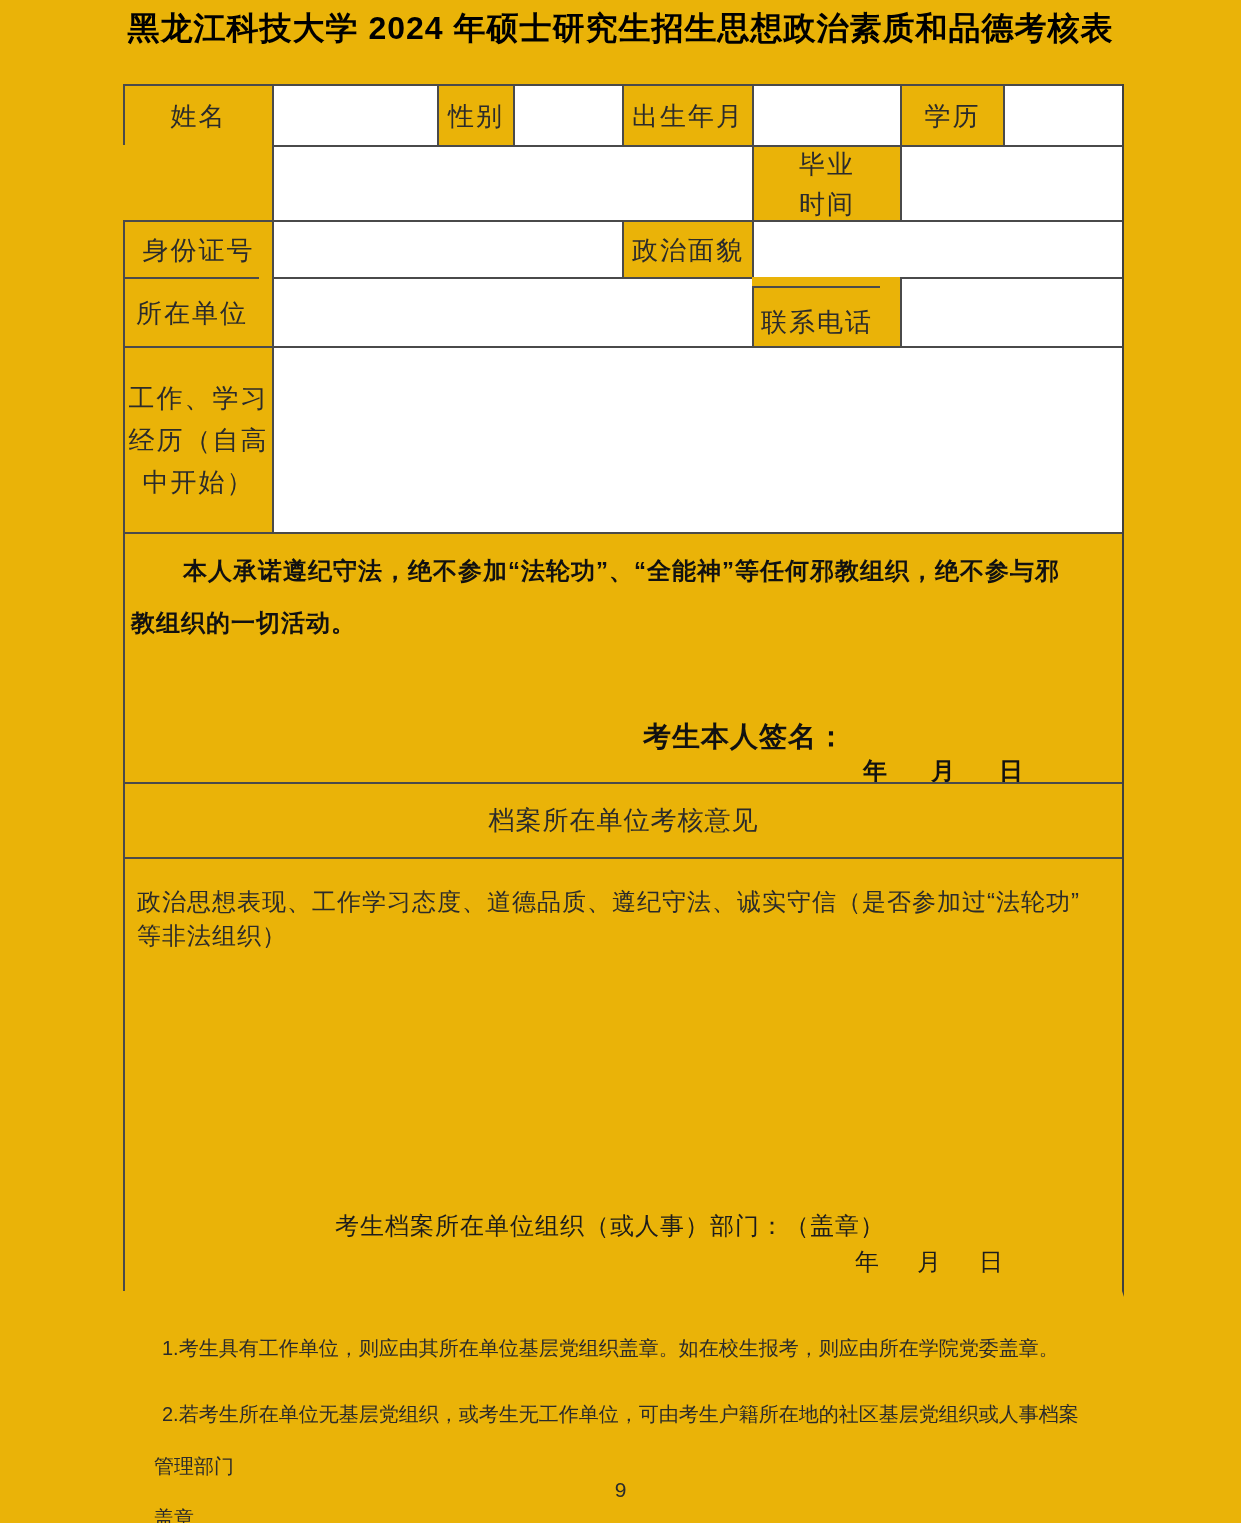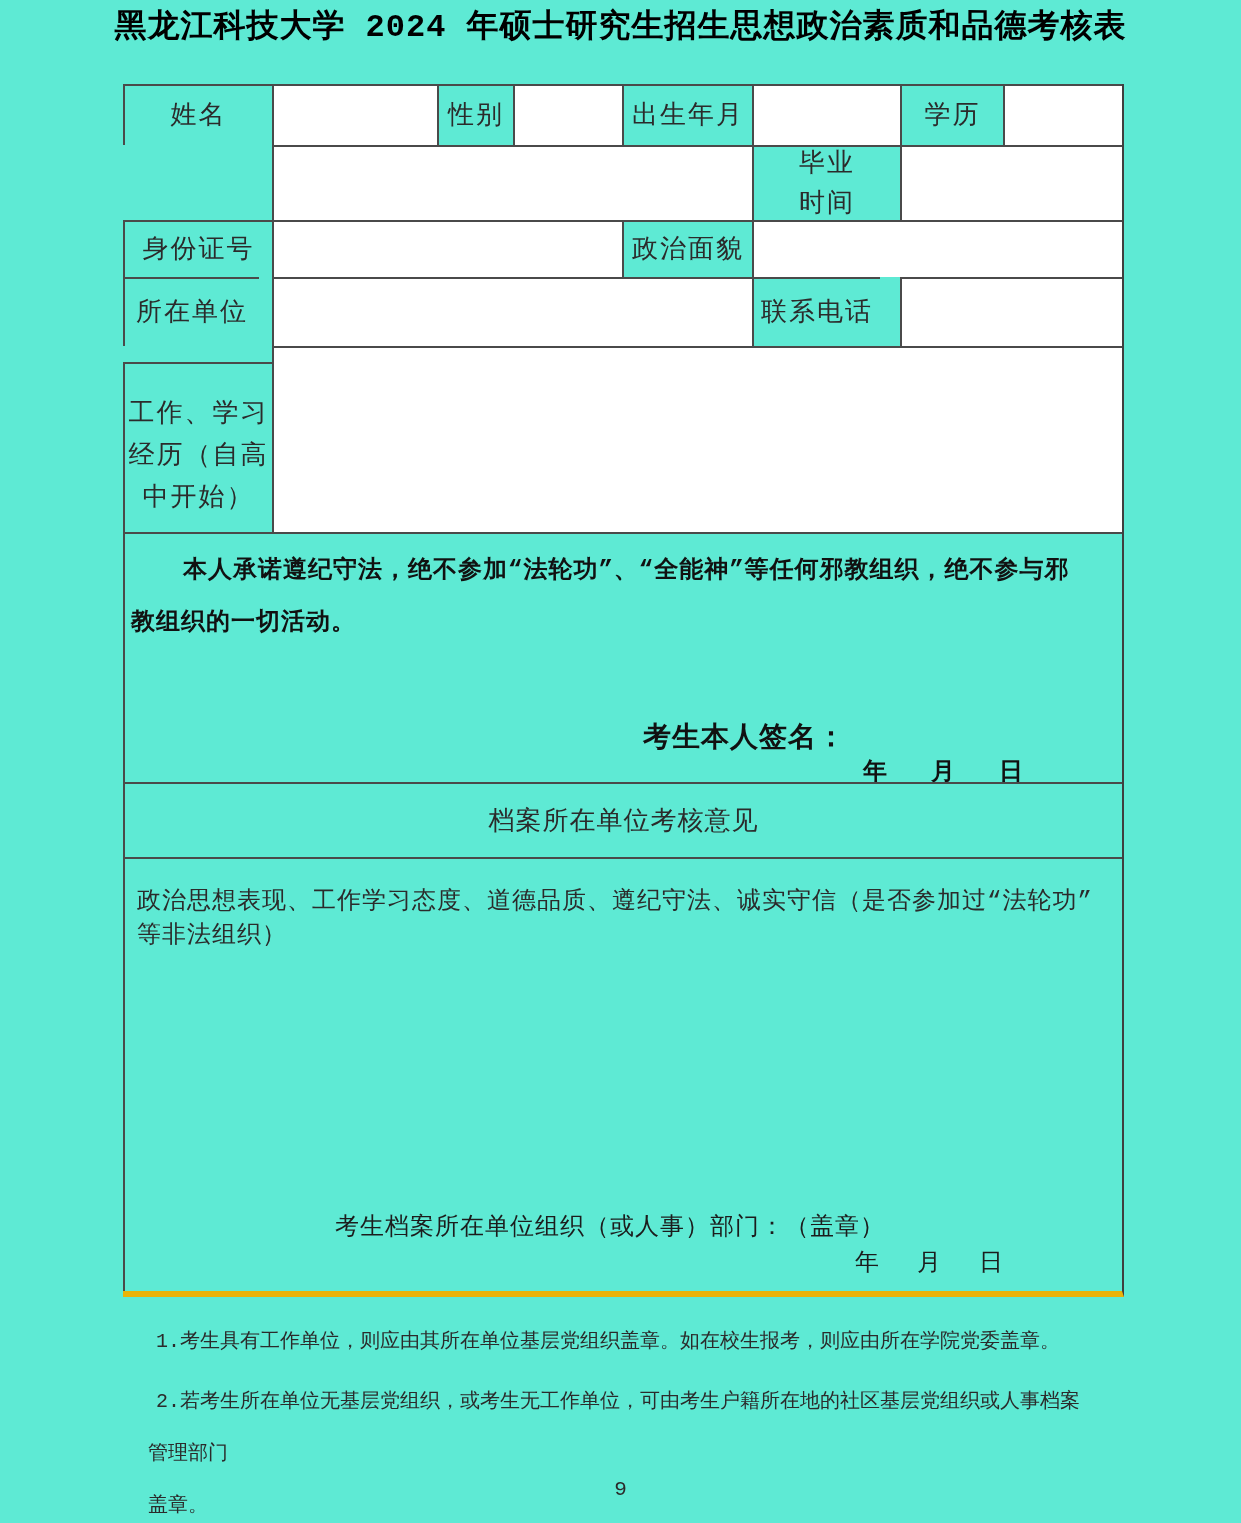--- a/index.html
+++ b/index.html
@@ -4,22 +4,22 @@
 <style>
   html, body {
     margin: 0;
     padding: 0;
     background: #ffffff;
   }
   .page {
     position: relative;
     width: 1241px;
     height: 1523px;
-    background: #5eead4;
-    font-family: Liberation Mono, monospace;
+    background: #eab308;
+    font-family: Liberation Sans, sans-serif;
     color: #242424;
     overflow: hidden;
   }
   .doc-title {
     position: absolute;
     top: 6px;
     left: 0;
     width: 1241px;
     margin: 0;
     text-align: center;
@@ -132,21 +132,21 @@
   .notes {
     position: absolute;
     left: 140px;
     top: 1308px;
     width: 965px;
     font-size: 20px;
     line-height: 52px;
     color: #2b2b2b;
   }
   .notes p {
-    margin: 8px;
+    margin: 14px;
     white-space: pre-line;
     text-indent: 8px;
   }
   .page-number {
     position: absolute;
     left: 0;
     top: 1478px;
     width: 1241px;
     text-align: center;
     font-size: 21px;
@@ -176,24 +176,24 @@
 时间</div>
     <div class="cell blank-cell" style="left:777px; top:61px; width:222px; height:75px;"></div>
 
     <div class="cell label-cell" style="left:0; top:136px; width:149px; height:57px;">身份证号</div>
     <div class="cell blank-cell" style="left:149px; top:136px; width:350px; height:57px;"></div>
     <div class="cell label-cell" style="left:499px; top:136px; width:130px; height:57px;">政治面貌</div>
     <div class="cell blank-cell" style="left:629px; top:136px; width:370px; height:57px;"></div>
 
     <div class="cell label-cell" style="left:0; top:193px; width:136px; height:69px;">所在单位</div>
     <div class="cell blank-cell" style="left:149px; top:193px; width:480px; height:69px;"></div>
-    <div class="cell label-cell" style="left:629px; top:193px; width:128px; height:69px;">联系电话</div>
+    <div class="cell label-cell" style="left:629px; top:202px; width:128px; height:69px;">联系电话</div>
     <div class="cell blank-cell" style="left:777px; top:193px; width:222px; height:69px;"></div>
 
-    <div class="cell label-cell tall-label" style="left:0; top:278px; width:149px; height:186px;">工作、学习
+    <div class="cell label-cell tall-label" style="left:0; top:262px; width:149px; height:186px;">工作、学习
 经历（自高
 中开始）</div>
     <div class="cell blank-cell" style="left:149px; top:262px; width:850px; height:186px;"></div>
 
     <div class="cell pledge-cell" style="left:0; top:448px; width:999px; height:323px;">
       <p class="pledge-text">本人承诺遵纪守法，绝不参加“法轮功”、“全能神”等任何邪教组织，绝不参与邪
 教组织的一切活动。</p>
     </div>
     <div class="signature-line">考生本人签名：</div>
     <div class="date-line date-line-pledge">

